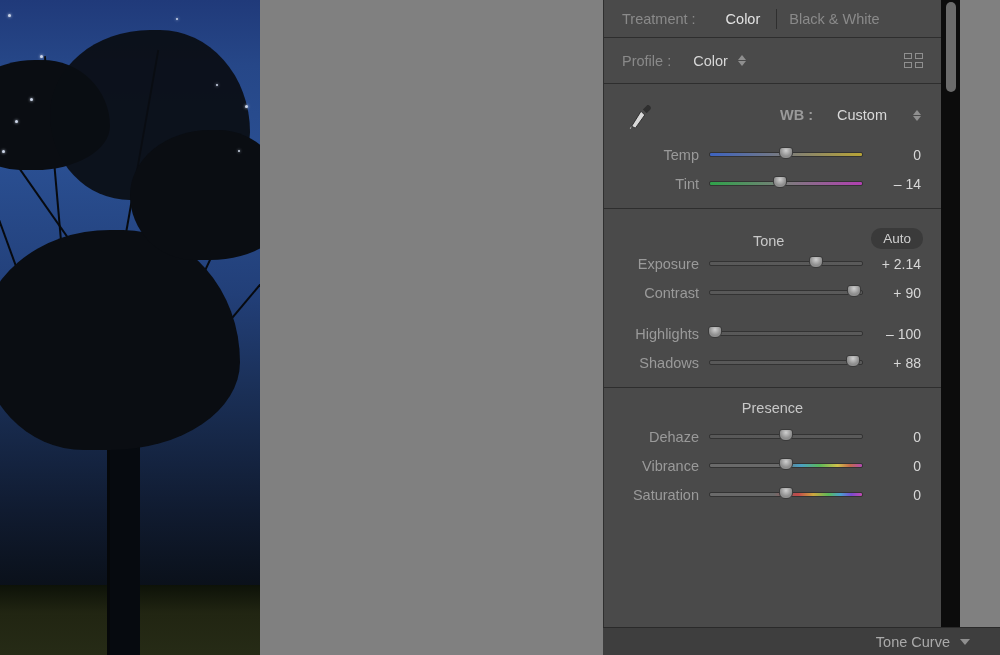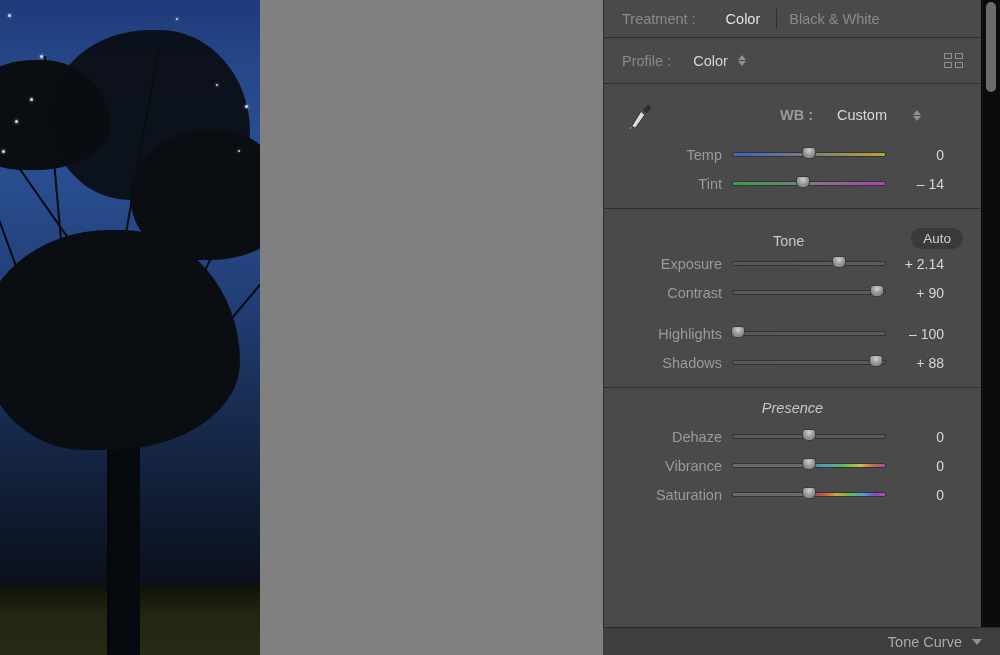--- a/index.html
+++ b/index.html
@@ -54,21 +54,21 @@
   
 
   
   .panel-wrap {
     position: absolute;
     right: 0; top: 0;
     width: 397px; height: 655px;
     display: flex;
   }
   .panel {
-    width: 378px;
+    width: 338px;
     background: #4a4a4a;
     border-left: 1px solid #2f2f2f;
     color: #bfbfbf;
     font-size: 14.5px;
     display: flex;
     flex-direction: column;
   }
   .scrollbar {
     width: 19px;
     background: #0c0c0c;
@@ -190,31 +190,31 @@
     background:#3a3a3a;
     padding: 3px 12px;
     border-radius: 10px;
     color:#cfcfcf;
     font-size: 13.5px;
   }
   .gap { height: 12px; }
 
   .presence-head {
     text-align:center; color:#c8c8c8; height:28px;
-    display:flex; align-items:center; justify-content:center;font-style:italic;
+    display:flex; align-items:center; justify-content:center;
   }
 
   
   .collapsed {
     position:absolute; bottom:0; left:0; right:0;
     height: 28px;
     background:#3e3e3e;
     border-top:1px solid #2a2a2a;
     display:flex; align-items:center; justify-content:flex-end;
-    padding: 0 18px;
+    padding: 0 30px;
     color:#aaaaaa;
   }
   .collapsed .tri {
     margin-left:10px;
     width:0;height:0;
     border-left:5px solid transparent;
     border-right:5px solid transparent;
     border-top:6px solid #8f8f8f;
   }
 

